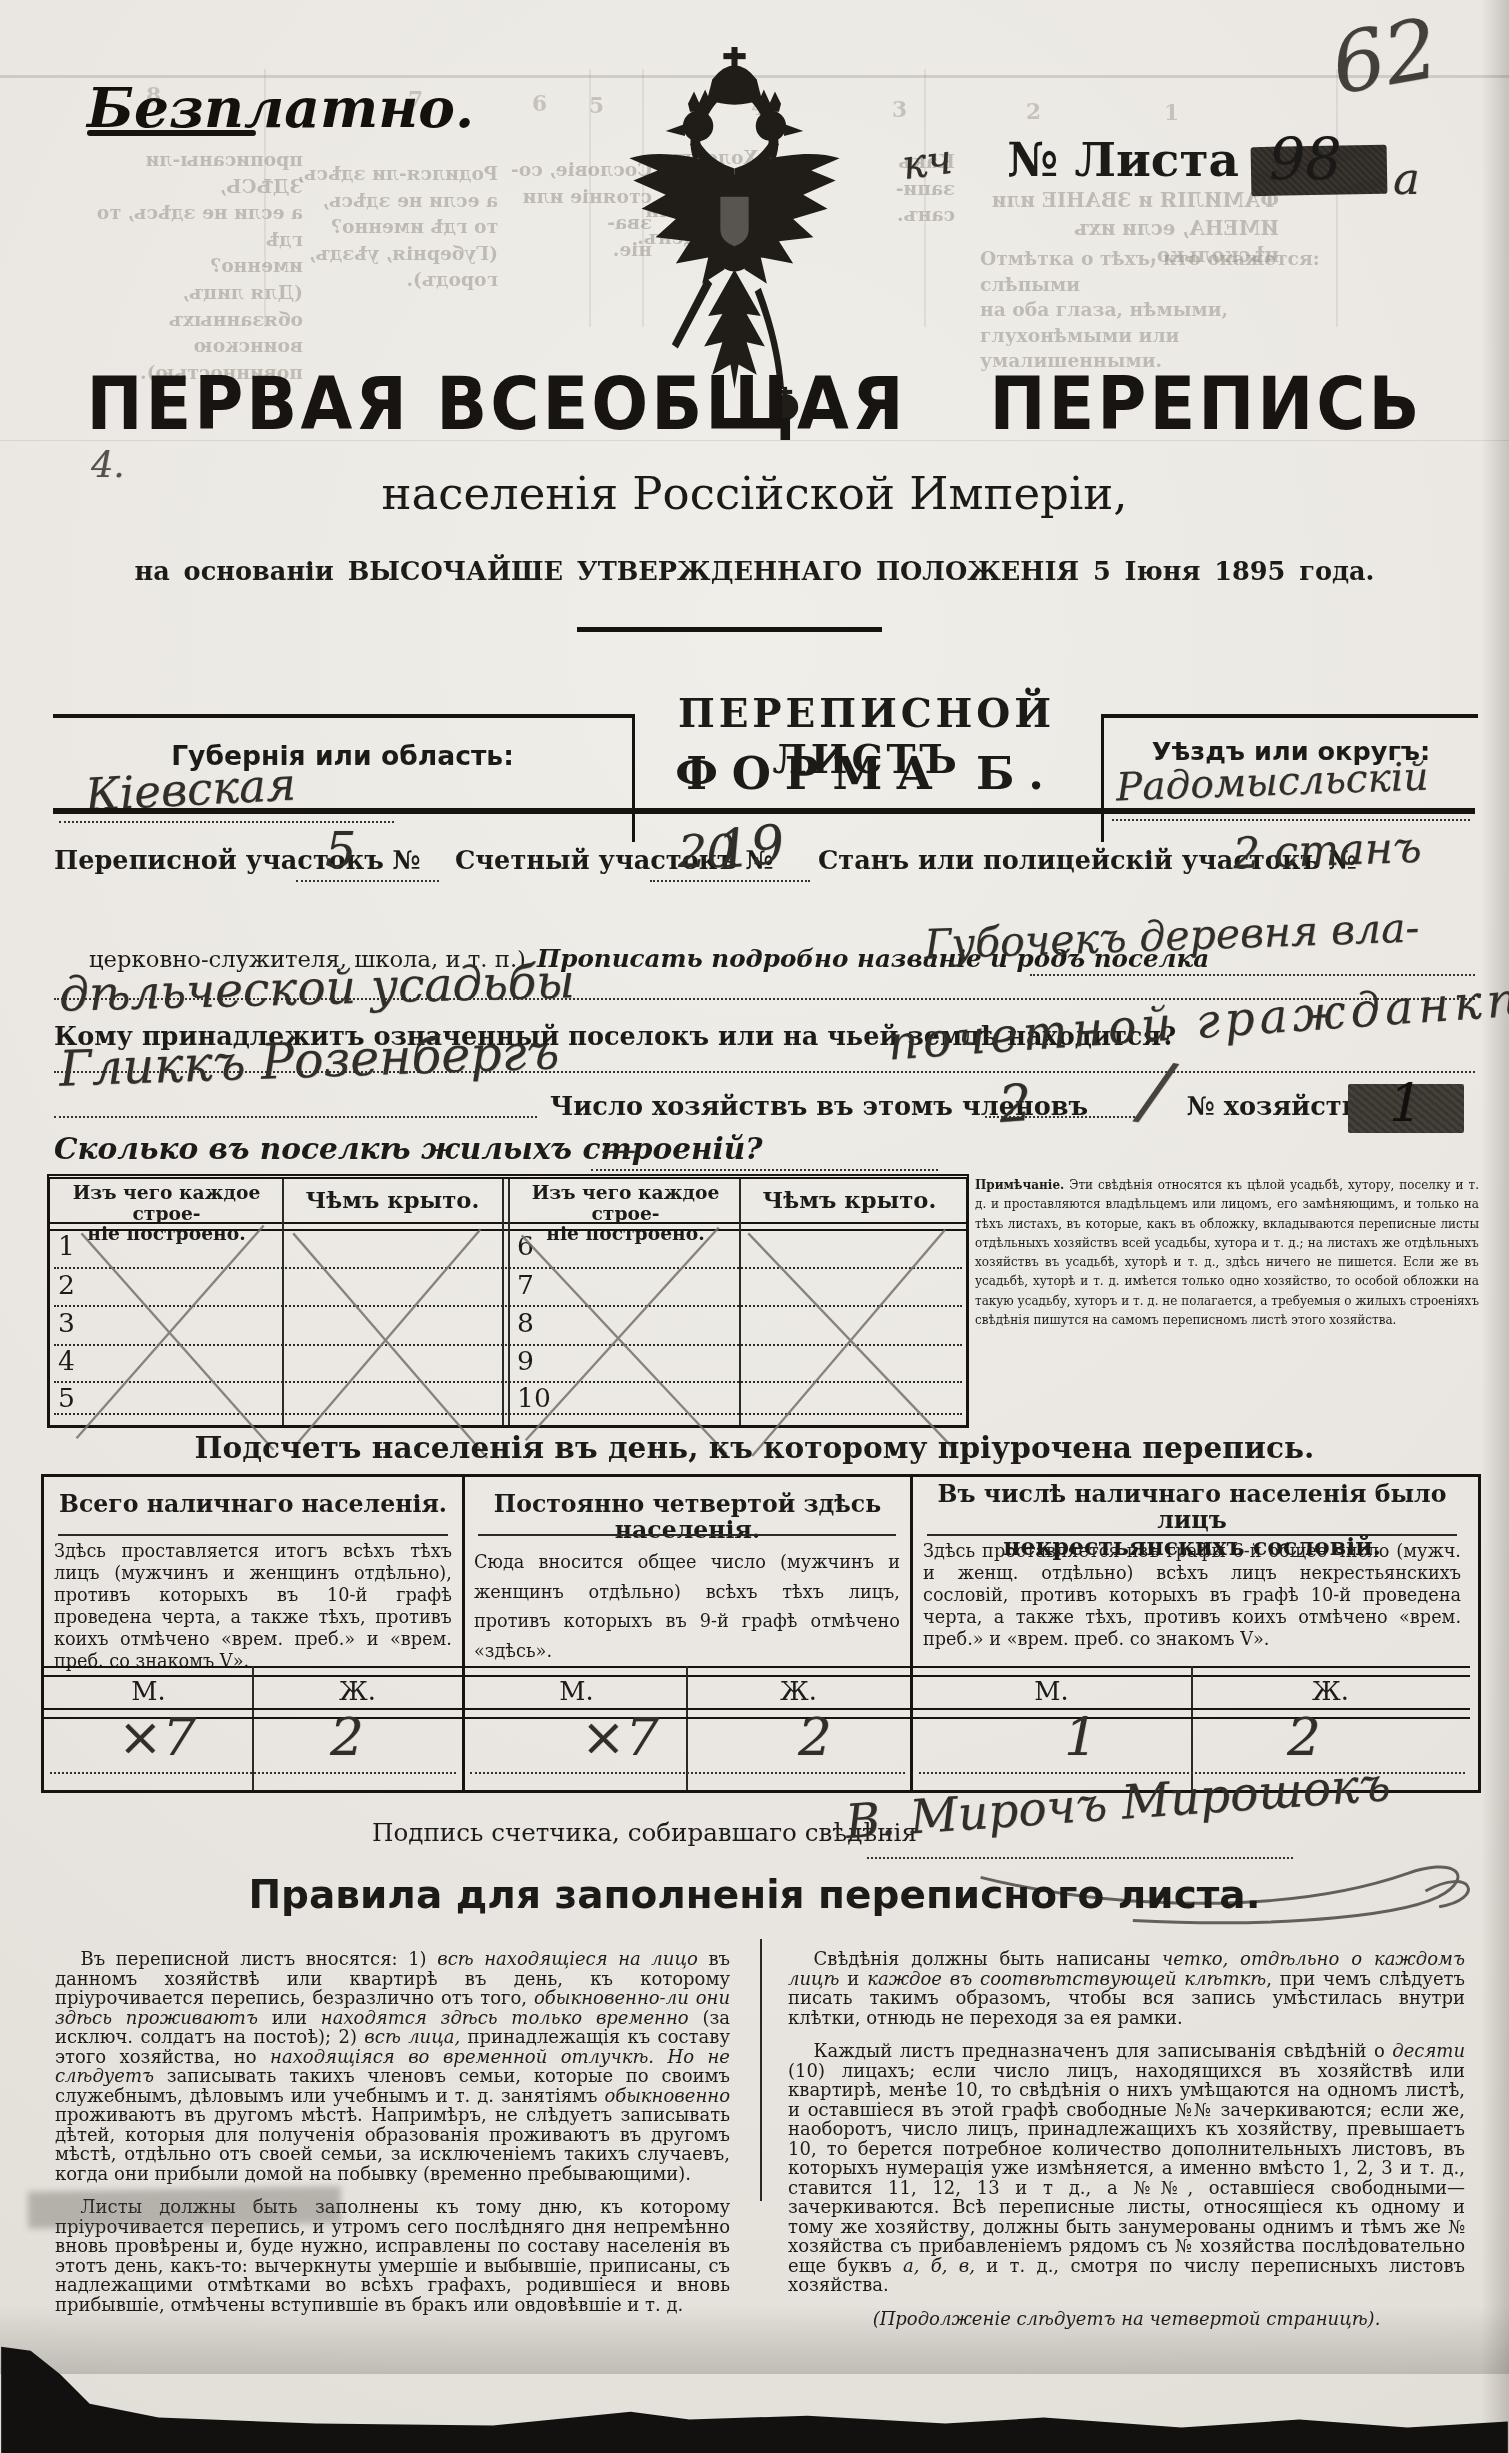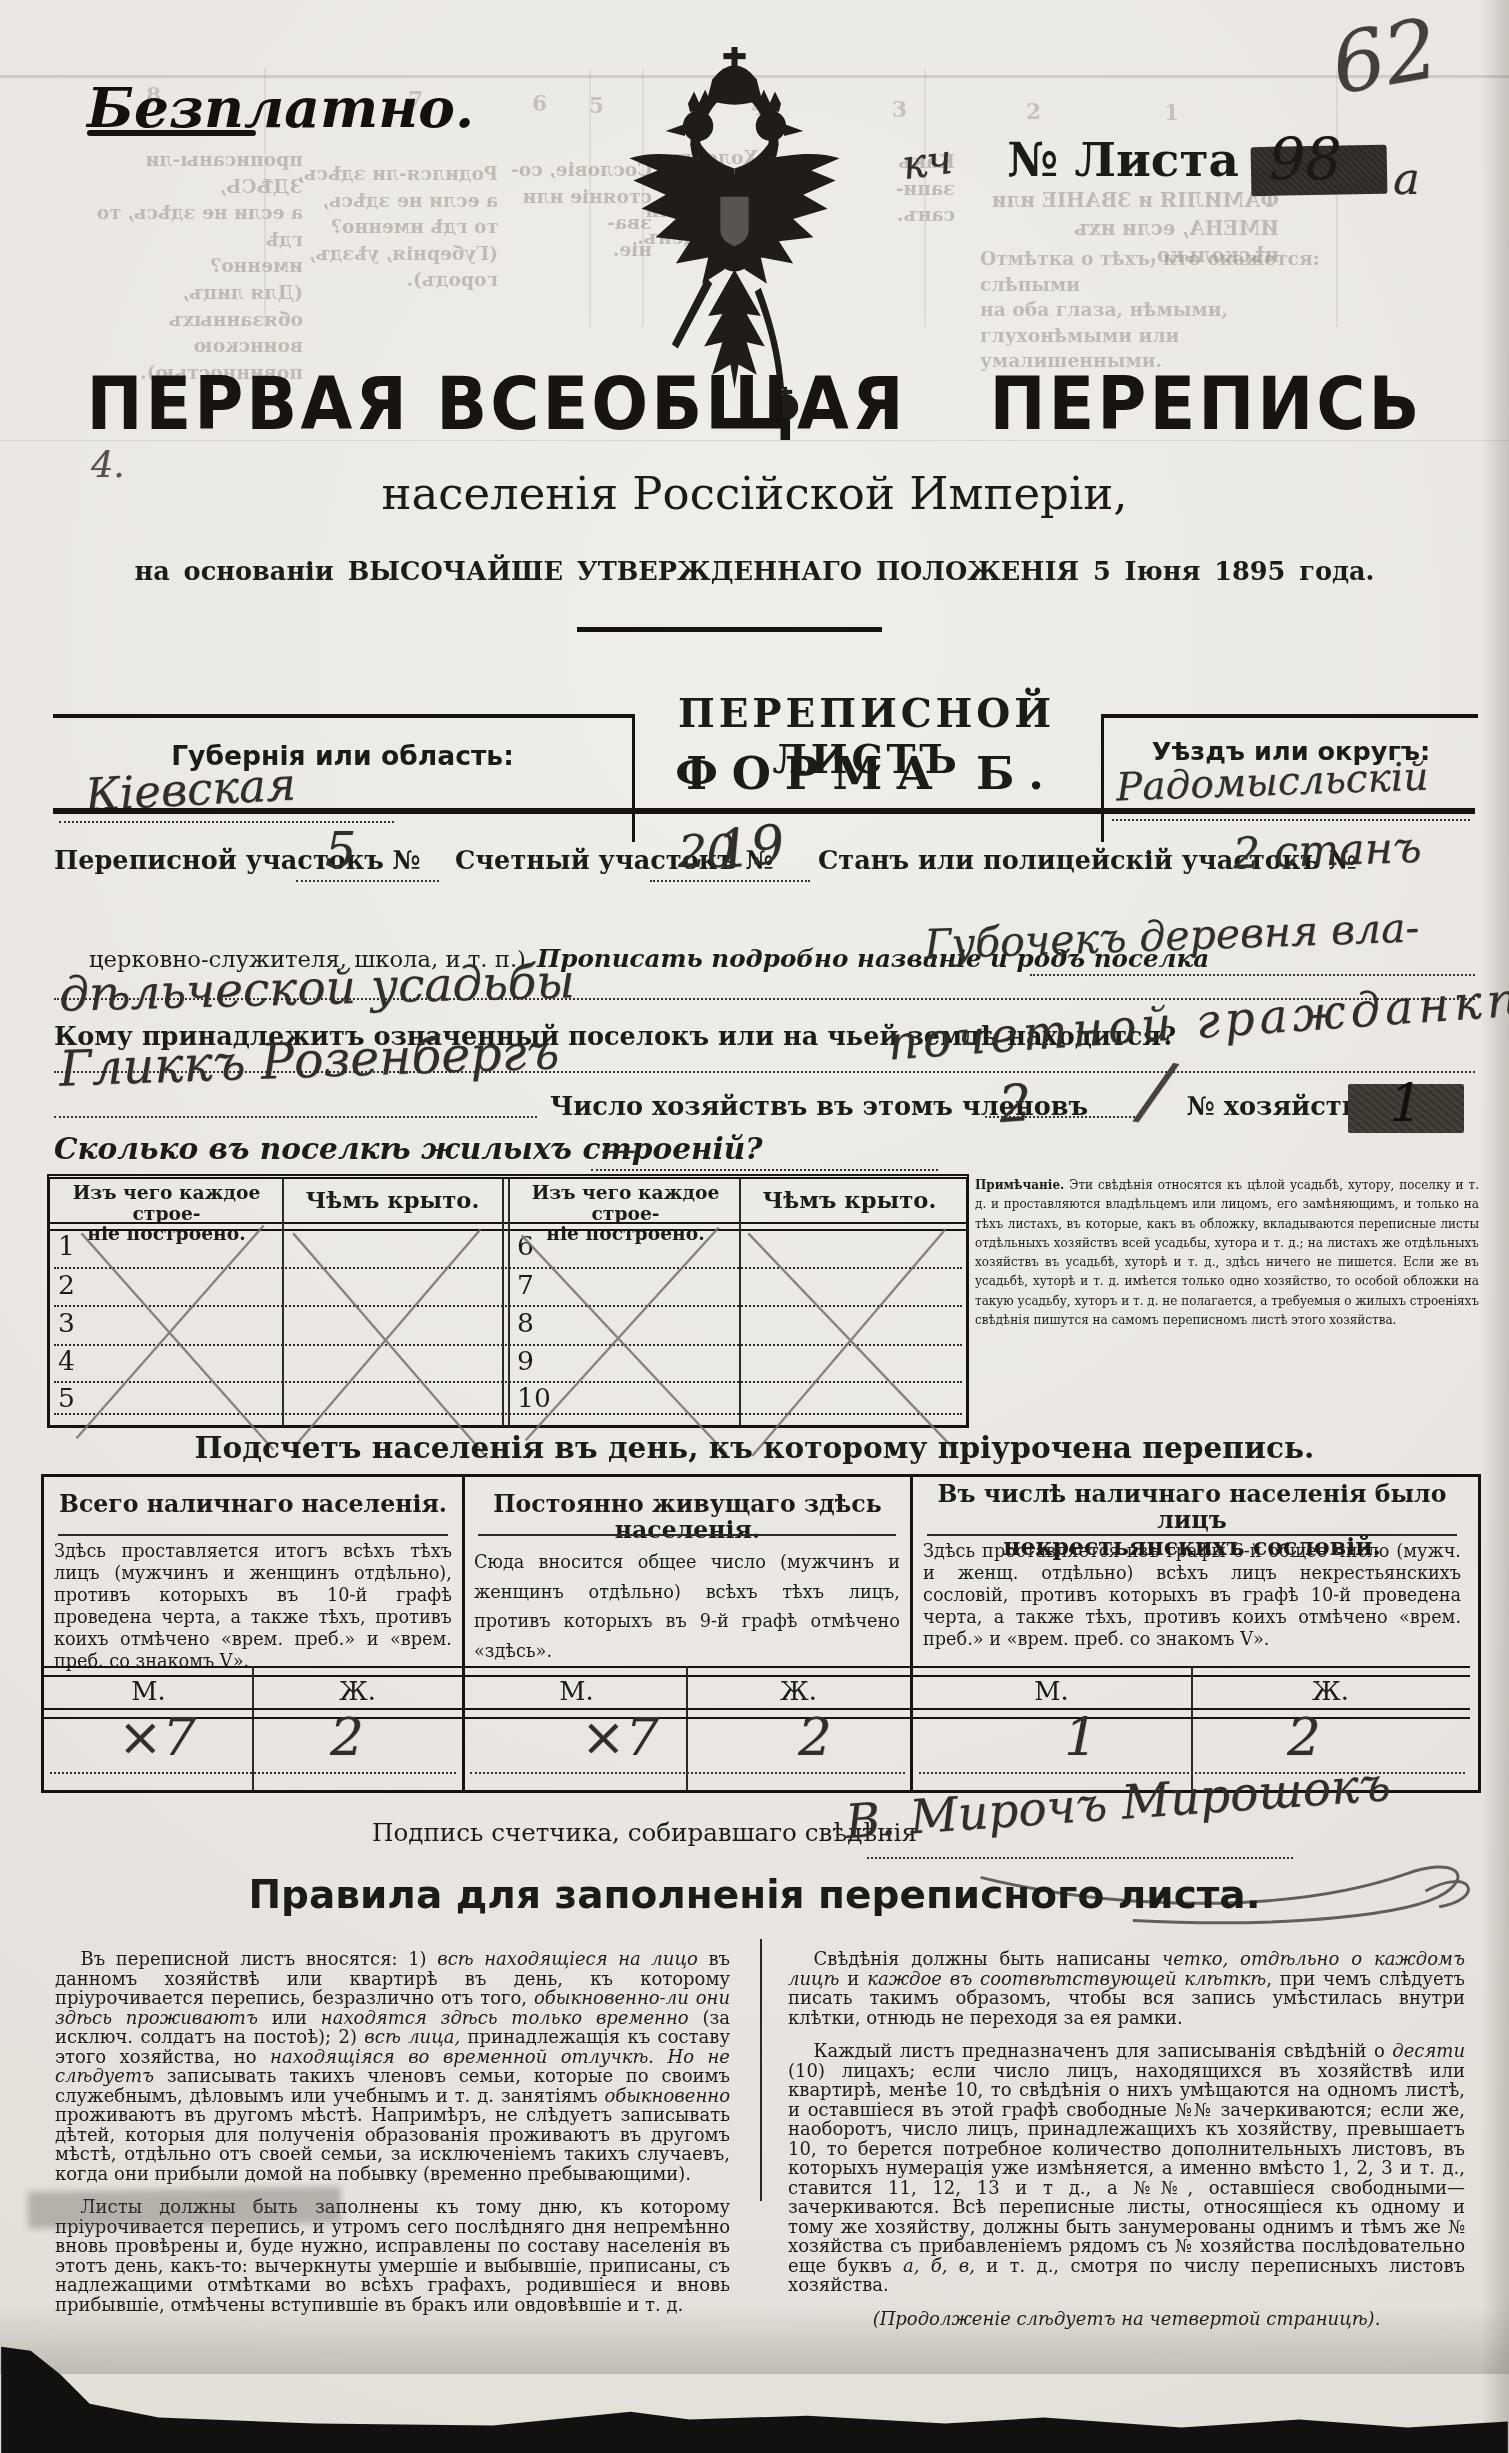--- a/index.html
+++ b/index.html
@@ -274,21 +274,21 @@
     <span>Эти свѣдѣнія относятся къ цѣлой усадьбѣ, хутору, поселку и т. д. и проставляются владѣльцемъ или лицомъ, его замѣняющимъ, и только на тѣхъ листахъ, въ которые, какъ въ обложку, вкладываются переписные листы отдѣльныхъ хозяйствъ всей усадьбы, хутора и т. д.; на листахъ же отдѣльныхъ хозяйствъ въ усадьбѣ, хуторѣ и т. д., здѣсь ничего не пишется. Если же въ усадьбѣ, хуторѣ и т. д. имѣется только одно хозяйство, то особой об­ложки на такую усадьбу, хуторъ и т. д. не полагается, а требуемыя о жилыхъ строеніяхъ свѣдѣнія пишутся на самомъ переписномъ листѣ этого хозяйства.</span>
   </div>
 
   <div class="abs center serif-b" style="top:1430px;font-size:29.6px">Подсчетъ населенія въ день, къ которому пріурочена перепись.</div>
 
   <div class="ctbl">
     <div class="cdiv" style="left:418px"></div>
     <div class="cdiv" style="left:866px"></div>
 
     <div class="chead" style="left:0;width:418px;top:13.8px">Всего наличнаго населенія.</div>
-    <div class="chead" style="left:421px;width:445px;top:13.8px">Постоянно живущаго здѣсь населенія.</div>
+    <div class="chead" style="left:421px;width:445px;top:13.8px">Постоянно четвертой здѣсь населенія.</div>
     <div class="chead" style="left:869px;width:558px;top:3.9px">
       <div>Въ числѣ наличнаго населенія было лицъ</div>
         <div>некрестьянскихъ сословій.</div>
     </div>
     <div class="chl" style="left:13.8px;width:390px;top:57px"></div>
     <div class="chl" style="left:434px;width:418px;top:57px"></div>
     <div class="chl" style="left:883px;width:530px;top:57px"></div>
 
     <div class="cdesc" style="left:9.9px;width:398px;top:63px">Здѣсь проставляется итогъ всѣхъ тѣхъ лицъ (мужчинъ и женщинъ отдѣльно), противъ которыхъ въ 10-й графѣ проведена черта, а также тѣхъ, противъ коихъ отмѣчено «врем. преб.» и «врем. преб. со знакомъ V».</div>
     <div class="cdesc" style="left:430px;width:426px;top:71px;line-height:29.6px">Сюда вносится общее число (мужчинъ и женщинъ отдѣльно) всѣхъ тѣхъ лицъ, противъ которыхъ въ 9-й графѣ отмѣчено «здѣсь».</div>

